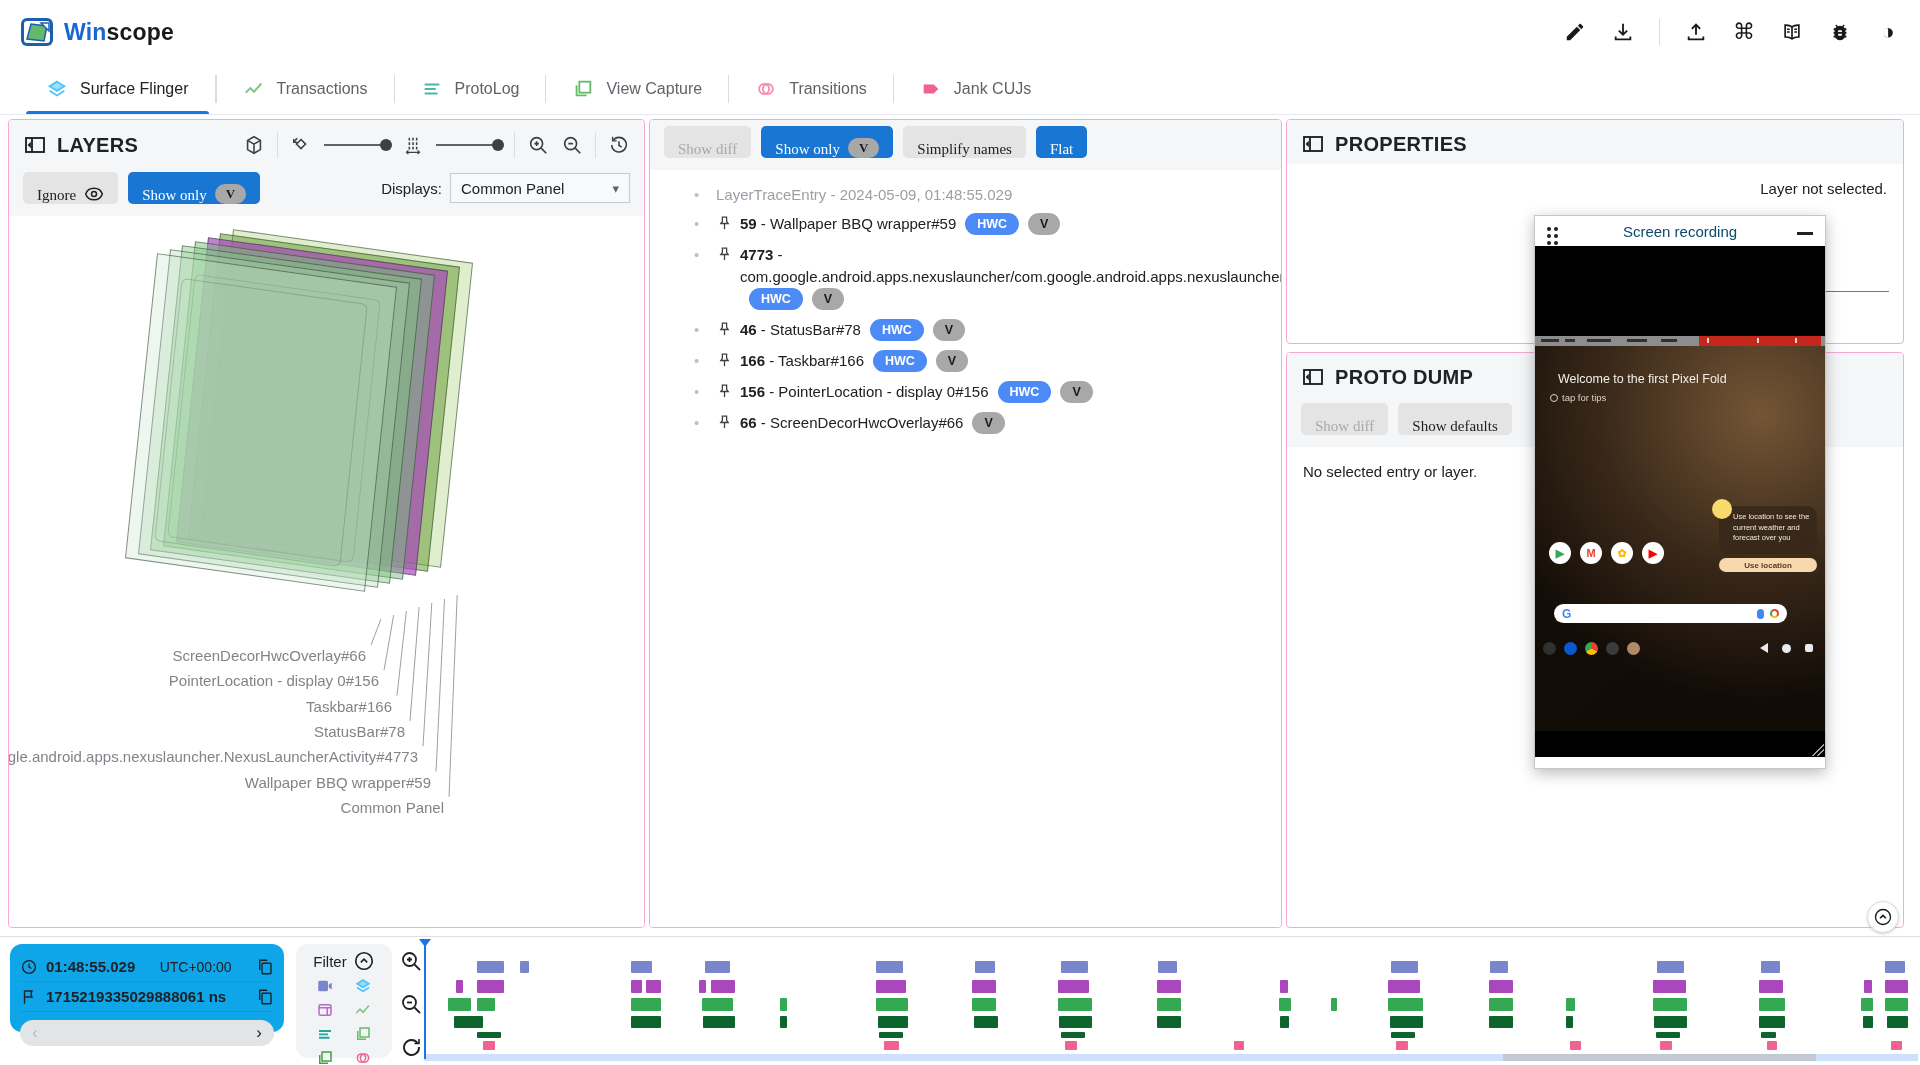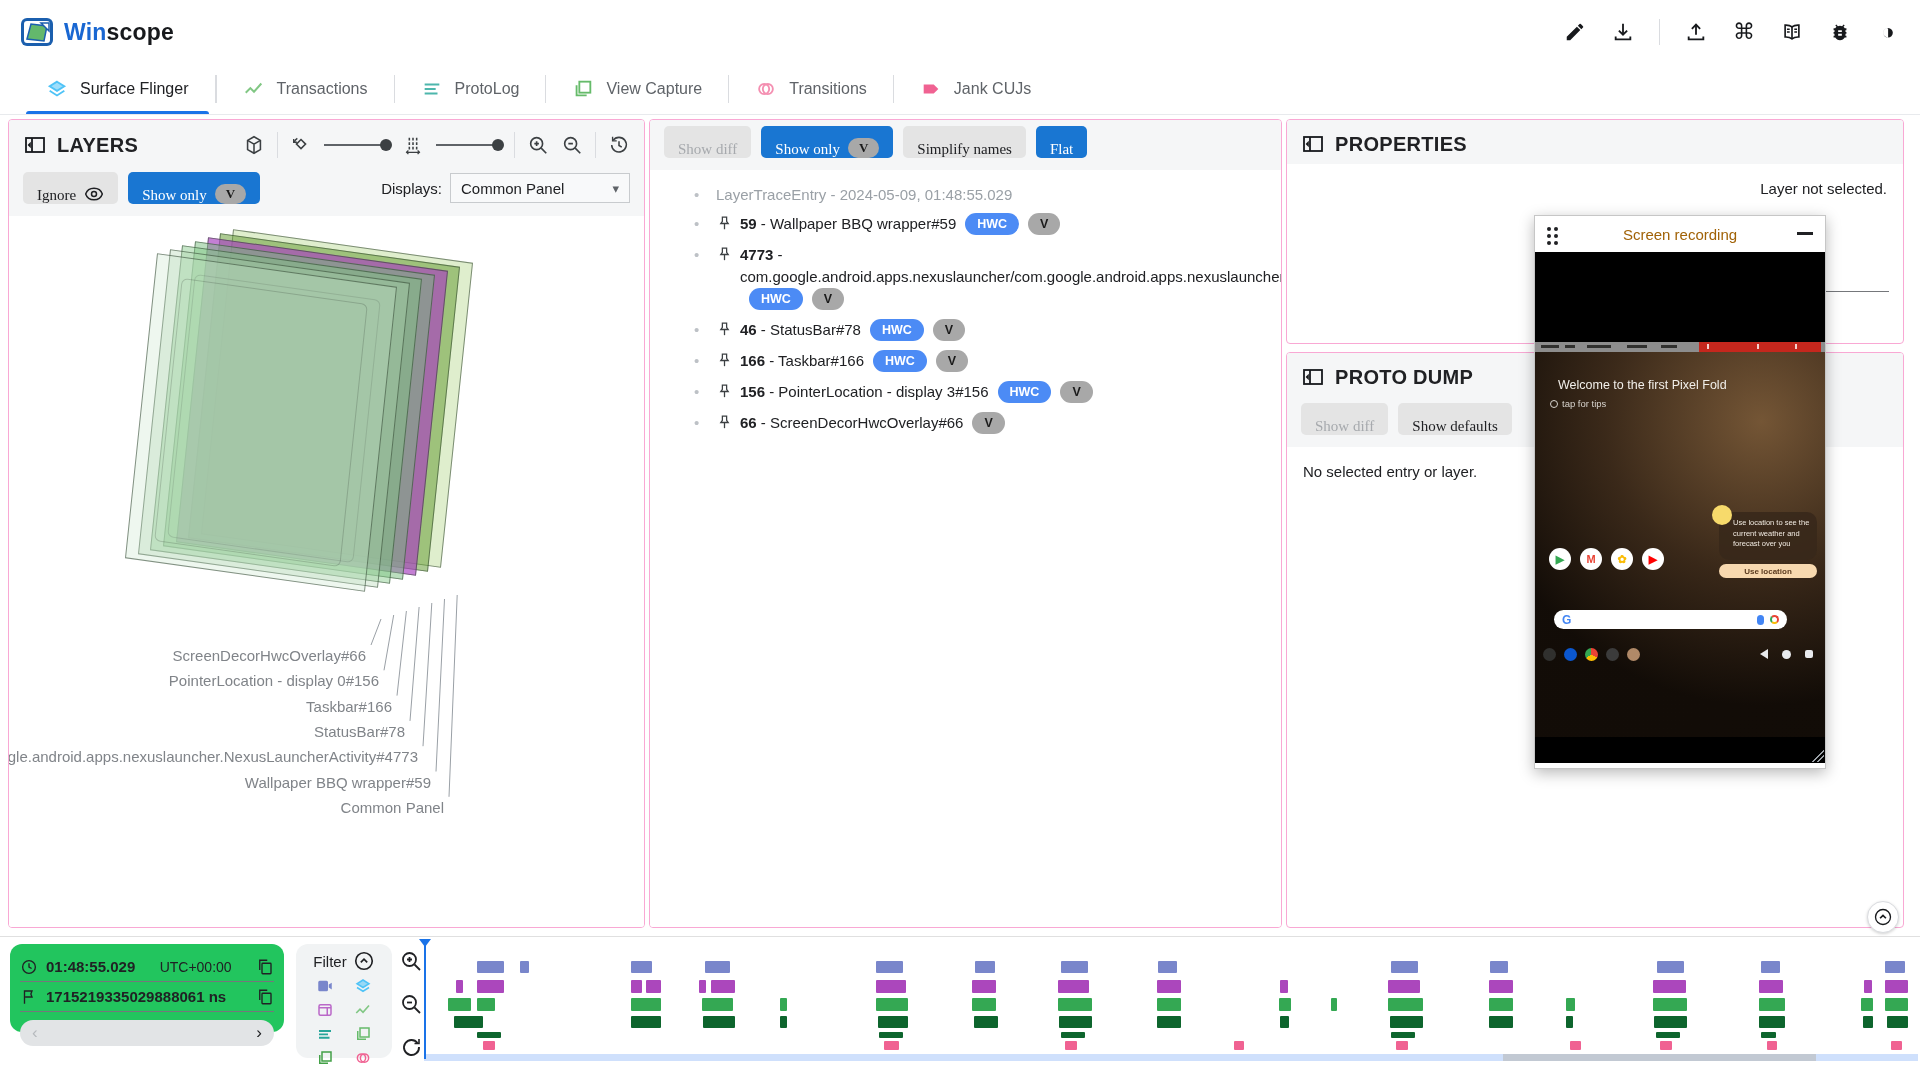--- a/index.html
+++ b/index.html
@@ -74,21 +74,21 @@
 
   
   .right-col { flex:1; display:flex; flex-direction:column; gap:8px; }
   #props-card { height:225px;text-align:right; }
   #proto-card { flex:1; }
   .card-body-text { padding:16px; font-size:15px; color:#202124; background:#fff; }
   .props-underline { position:absolute; right:14px; top:171px; width:176px; border-bottom:1px solid #75777B; }
 
   
   .rec-window { position:absolute; left:1534px; top:215px; width:292px; height:554px; background:#fff; border:1px solid #C6C6C6; box-shadow:0 4px 14px rgba(0,0,0,.28); z-index:50; }
-  .rec-title { position:relative; height:36px; display:flex; align-items:center; justify-content:center; font-size:15px; font-weight:500; color:#a16207; background:#fff; }
+  .rec-title { position:relative; height:30px; display:flex; align-items:center; justify-content:center; font-size:15px; font-weight:500; color:#0c4a6e; background:#fff; }
   .drag-dots { position:absolute; left:12px; top:11px; width:14px; height:20px; display:grid; grid-template-columns:repeat(2,4px); grid-template-rows:repeat(3,4px); gap:3px; cursor:grab; }
   .drag-dots i { width:4px; height:4px; border-radius:50%; background:#202124; }
   .minimize { position:absolute; right:12px; top:16px; width:16px; height:3px; background:#202124; cursor:pointer; }
   .rec-video { position:relative; height:511px; background:#000; overflow:hidden; }
   .phone { position:absolute; left:0; right:0; top:90px; height:395px; }
   .ptr-strip { position:relative; height:10px; background:#8D8D8D; }
   .ptr-strip .txt { position:absolute; top:3px; height:3px; background:#30302E; }
   .ptr-red { position:absolute; right:4px; top:0; width:42%; height:10px; background:#C5271D; }
   .ptr-red i { position:absolute; top:2px; width:2px; height:5px; background:#F5D0CC; }
   .wallpaper { position:relative; height:385px;
@@ -113,21 +113,21 @@
   .tb-app { width:13px; height:13px; border-radius:50%; margin-left:8px; }
   .nav-group { margin-left:auto; margin-right:12px; display:flex; align-items:center; gap:14px; }
   .nav-back { width:0; height:0; border-top:5px solid transparent; border-bottom:5px solid transparent; border-right:8px solid #E8EAED; }
   .nav-home { width:9px; height:9px; border-radius:50%; background:#E8EAED; }
   .nav-sq { width:8px; height:8px; background:#E8EAED; border-radius:2px; }
   .resize-corner { position:absolute; right:1px; bottom:1px; width:12px; height:12px;
     background:linear-gradient(135deg, transparent 50%, #9AA0A6 50%, #9AA0A6 56%, transparent 56%, transparent 70%, #9AA0A6 70%, #9AA0A6 76%, transparent 76%); }
 
   
   .timeline { position:absolute; left:0; right:0; bottom:0; height:129px; border-top:1px solid #E0E0E0; background:#fff; }
-  .time-card { position:absolute; left:10px; top:7px; width:274px; height:88px; background:#22c55e; border-radius:12px; padding:8px 10px; }
+  .time-card { position:absolute; left:10px; top:7px; width:274px; height:88px; background:#0ea5e9; border-radius:12px; padding:8px 10px; }
   .t-row { display:flex; align-items:center; gap:8px; height:30px; border-bottom:1px solid #75777B; font-size:15px; }
   .t-row .bold { font-weight:700; font-size:15px; }
   .t-row .tz { margin-left:auto; color:#202124; font-size:14px; }
   .t-row svg { width:18px; height:18px; color:#202124; flex:none; }
   .copy-btn { margin-left:auto; cursor:pointer; display:flex; }
   .scroll-pill { margin-top:8px; height:26px; background:#E2E4E6; border-radius:13px; display:flex; align-items:center; justify-content:space-between; padding:0 12px; font-size:17px; }
   .scroll-pill .prev { color:#B6BABE; cursor:default; }
   .scroll-pill .next { color:#202124; cursor:pointer; }
   .filter-card { position:absolute; left:296px; top:7px; width:96px; height:114px; background:#F1F3F4; border-radius:12px; padding:6px 10px; }
   .filter-head { display:flex; align-items:center; justify-content:center; gap:6px; font-size:15px; }
@@ -399,21 +399,21 @@
                 <path d="M9 3h6v6l2.2 3H6.8L9 9z"></path>
                 <path d="M12 12v8"></path>
               </svg><span class="nid">46</span><span> - StatusBar#78</span><span class="chip chip-hwc">HWC</span><span class="chip chip-v">V</span></div>
             <div class="tree-item"><span class="bullet">•</span><svg class="pin" viewBox="0 0 24 24" fill="none" stroke="currentColor" stroke-width="1.8">
                 <path d="M9 3h6v6l2.2 3H6.8L9 9z"></path>
                 <path d="M12 12v8"></path>
               </svg><span class="nid">166</span><span> - Taskbar#166</span><span class="chip chip-hwc">HWC</span><span class="chip chip-v">V</span></div>
             <div class="tree-item"><span class="bullet">•</span><svg class="pin" viewBox="0 0 24 24" fill="none" stroke="currentColor" stroke-width="1.8">
                 <path d="M9 3h6v6l2.2 3H6.8L9 9z"></path>
                 <path d="M12 12v8"></path>
-              </svg><span class="nid">156</span><span> - PointerLocation - display 3#156</span><span class="chip chip-hwc">HWC</span><span class="chip chip-v">V</span></div>
+              </svg><span class="nid">156</span><span> - PointerLocation - display 0#156</span><span class="chip chip-hwc">HWC</span><span class="chip chip-v">V</span></div>
             <div class="tree-item"><span class="bullet">•</span><svg class="pin" viewBox="0 0 24 24" fill="none" stroke="currentColor" stroke-width="1.8">
                 <path d="M9 3h6v6l2.2 3H6.8L9 9z"></path>
                 <path d="M12 12v8"></path>
               </svg><span class="nid">66</span><span> - ScreenDecorHwcOverlay#66</span><span class="chip chip-v">V</span></div>
           </div>
       </div>
     </section>
 
     <div class="right-col">
       <section class="card" id="props-card">

